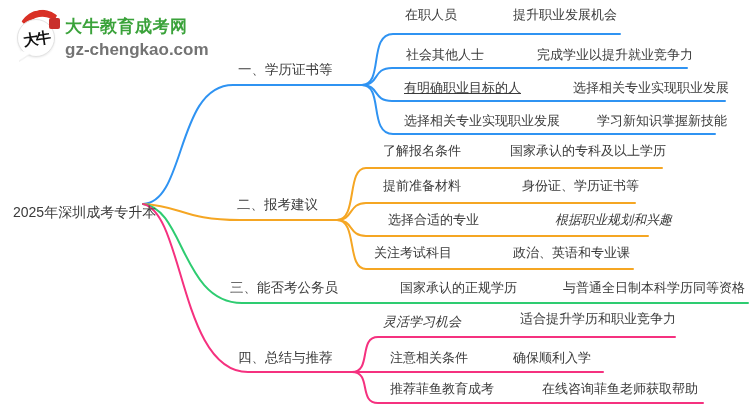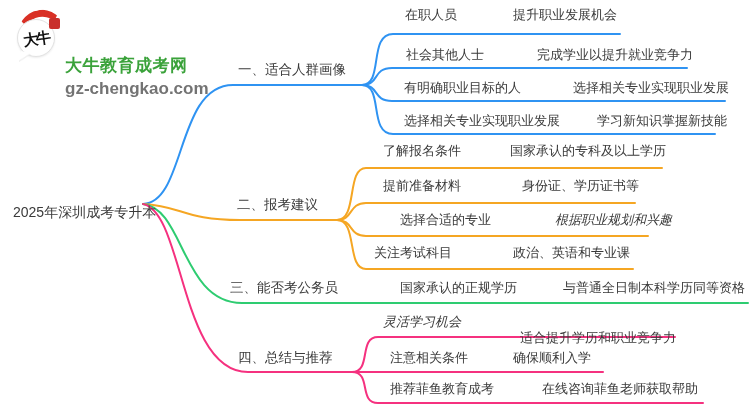--- a/index.html
+++ b/index.html
@@ -26,21 +26,21 @@
     border:solid transparent;border-width:7px 5px 0 5px;border-top-color:#d93025;
     border-radius:50% 50% 0 0/100% 100% 0 0;transform:rotate(-10deg);
   }
   .logo-seal{position:absolute;right:2px;top:9px;width:11px;height:11px;background:#c9302c;border-radius:2px;}
   .logo-tail{
     position:absolute;left:6px;top:43px;width:0;height:0;
     border:5px solid transparent;border-top-color:#fff;border-left-color:#fff;
     transform:rotate(12deg);filter:drop-shadow(0 1px 0 #e3e3e3);
   }
   .logo-text{margin-left:3px;padding-top:6px;}
-  .site-name{font-size:17px;font-weight:bold;color:#3aa23a;letter-spacing:.5px;margin-top:39px;}
+  .site-name{font-size:17px;font-weight:bold;color:#3aa23a;letter-spacing:.5px;}
   .site-domain{font-size:17px;font-weight:bold;color:#737373;margin-top:2px;}
 </style>
 </head>
 <body>
 
 <div class="canvas">
 
   <svg width="750" height="410" viewBox="0 0 750 410">
     <g fill="none" stroke-width="2" stroke-linecap="round" stroke="#2f93f2">
       <path d="M143,204 C186,203 176,85 233,85 H362"></path>
@@ -77,45 +77,45 @@
       <div class="logo-tail"></div>
     </div>
     <div class="logo-text">
       <div class="site-name">大牛教育成考网</div>
       <div class="site-domain">gz-chengkao.com</div>
     </div>
   </div>
 
   <div class="txt root" style="left:13px;top:195px;margin-top:8px;">2025年深圳成考专升本</div>
 
-  <div class="txt node-title" style="left:238px;top:61px;">一、适合人群画像</div>
+  <div class="txt node-title" style="left:238px;top:61px;">一、学历证书等</div>
   <div class="txt" style="left:405px;top:6px;">在职人员</div>
   <div class="txt" style="left:513px;top:6px;">提升职业发展机会</div>
   <div class="txt" style="left:406px;top:46px;">社会其他人士</div>
   <div class="txt" style="left:537px;top:46px;">完成学业以提升就业竞争力</div>
-  <div class="txt" style="left:404px;top:79px;">有明确职业目标的人</div>
+  <div class="txt" style="left:404px;top:79px;text-decoration:underline;">有明确职业目标的人</div>
   <div class="txt" style="left:573px;top:79px;">选择相关专业实现职业发展</div>
   <div class="txt" style="left:404px;top:112px;">选择相关专业实现职业发展</div>
   <div class="txt" style="left:597px;top:112px;">学习新知识掌握新技能</div>
 
   <div class="txt node-title" style="left:237px;top:196px;">二、报考建议</div>
   <div class="txt" style="left:383px;top:142px;">了解报名条件</div>
   <div class="txt" style="left:510px;top:142px;">国家承认的专科及以上学历</div>
   <div class="txt" style="left:383px;top:177px;">提前准备材料</div>
   <div class="txt" style="left:510px;top:177px;margin-left:12px;">身份证、学历证书等</div>
-  <div class="txt" style="left:400px;top:211px;">选择合适的专业</div>
+  <div class="txt" style="left:388px;top:211px;">选择合适的专业</div>
   <div class="txt" style="left:555px;top:211px;font-style:italic;">根据职业规划和兴趣</div>
   <div class="txt" style="left:374px;top:244px;">关注考试科目</div>
   <div class="txt" style="left:513px;top:244px;">政治、英语和专业课</div>
 
   <div class="txt node-title" style="left:230px;top:279px;">三、能否考公务员</div>
   <div class="txt" style="left:400px;top:279px;">国家承认的正规学历</div>
   <div class="txt" style="left:563px;top:279px;">与普通全日制本科学历同等资格</div>
 
   <div class="txt node-title" style="left:238px;top:349px;">四、总结与推荐</div>
   <div class="txt" style="left:383px;top:313px;font-style:italic;">灵活学习机会</div>
-  <div class="txt" style="left:520px;top:329px;">适合提升学历和职业竞争力</div>
+  <div class="txt" style="left:520px;top:310px;">适合提升学历和职业竞争力</div>
   <div class="txt" style="left:390px;top:349px;">注意相关条件</div>
   <div class="txt" style="left:513px;top:349px;">确保顺利入学</div>
   <div class="txt" style="left:390px;top:380px;">推荐菲鱼教育成考</div>
   <div class="txt" style="left:542px;top:380px;">在线咨询菲鱼老师获取帮助</div>
 
 </div>
 
 </body></html>

